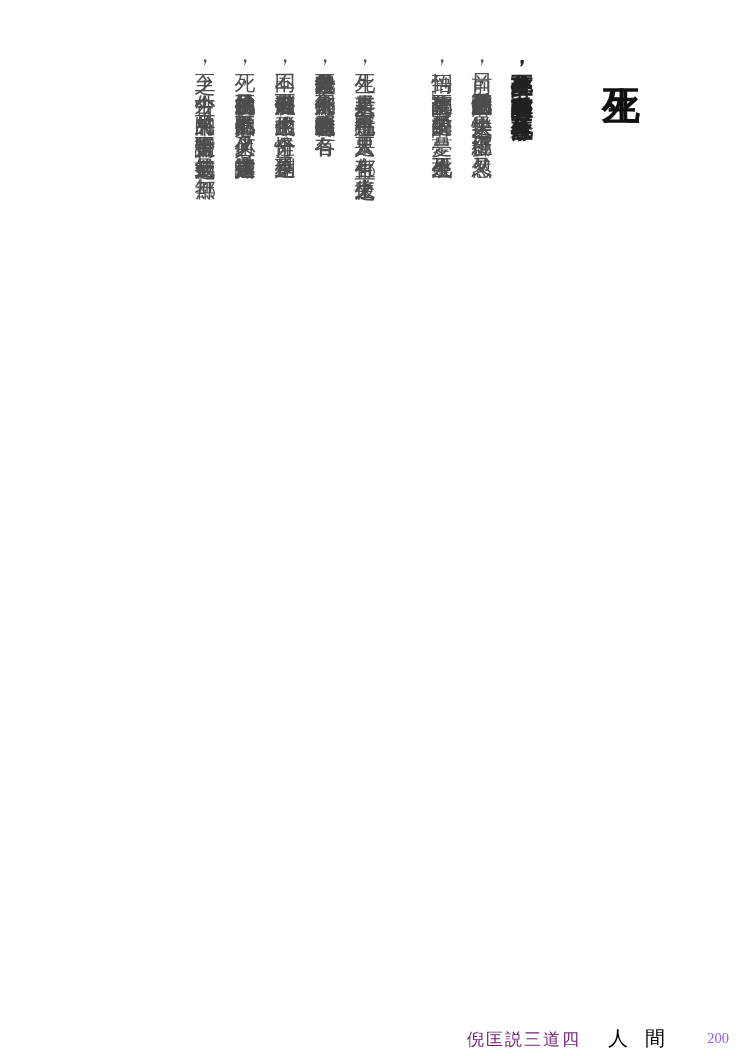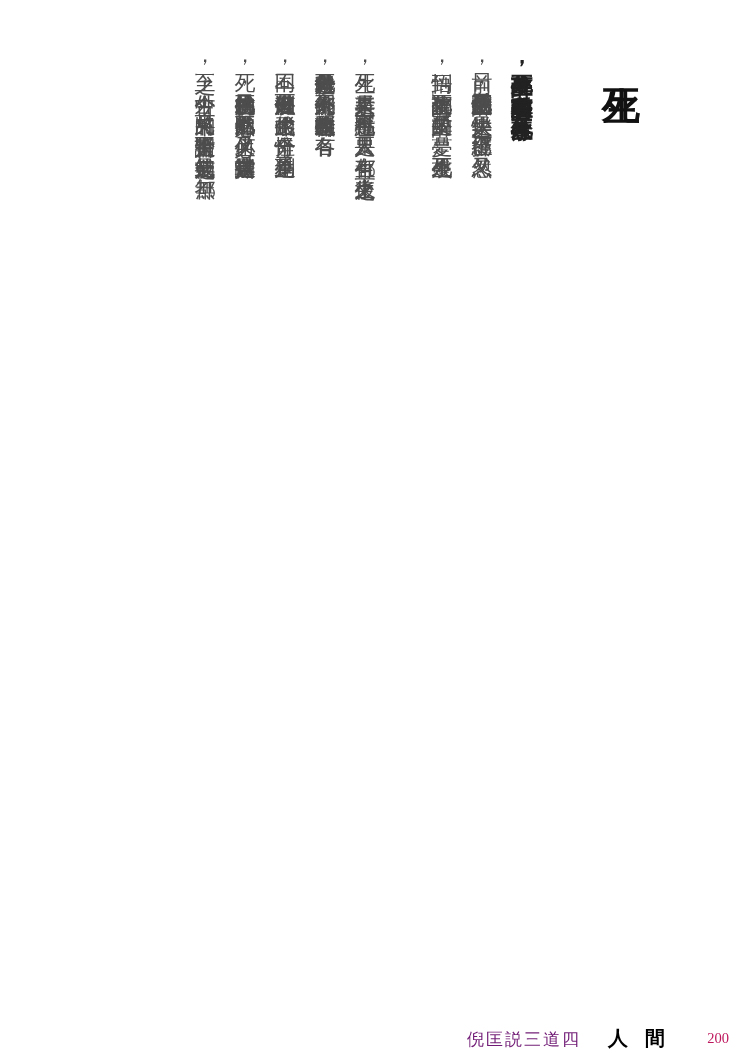--- a/index.html
+++ b/index.html
@@ -55,31 +55,31 @@
     font-size: 17px;
     letter-spacing: 2px;
     color: #701a75;
     white-space: nowrap;
   }
   .footer-section {
     position: absolute;
     top: 1025px;
     right: 68px;
     font-size: 20px;
-    font-weight: 700;
+    font-weight: 400;
     letter-spacing: 17px;
     color: #000000;
     white-space: nowrap;
   }
   .footer-page {
     position: absolute;
     top: 1030px;
     right: 21px;
     font-size: 14.5px;
-    color: #be185d;
+    color: #8b5cf6;
     white-space: nowrap;
   }
 </style>
 </head>
 <body>
 
 <div class="page">
 
   <div class="content">
 

